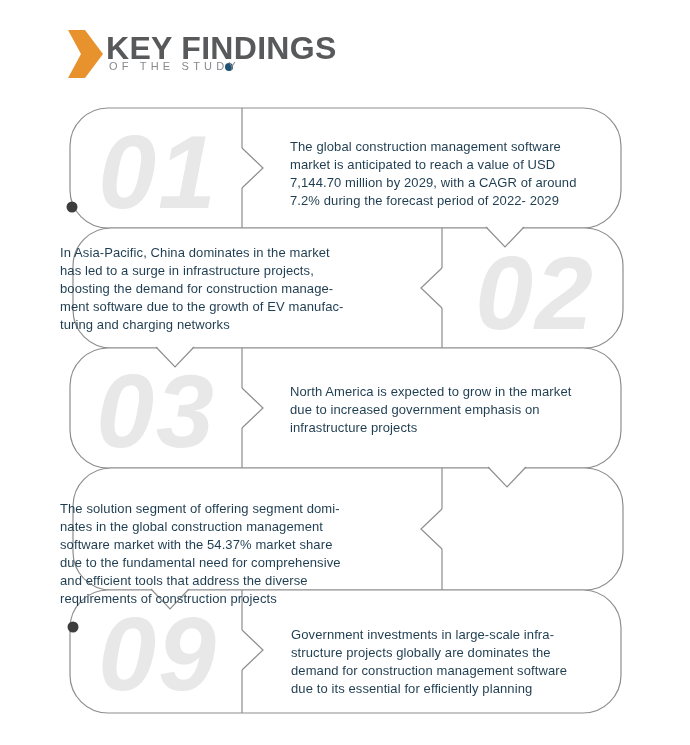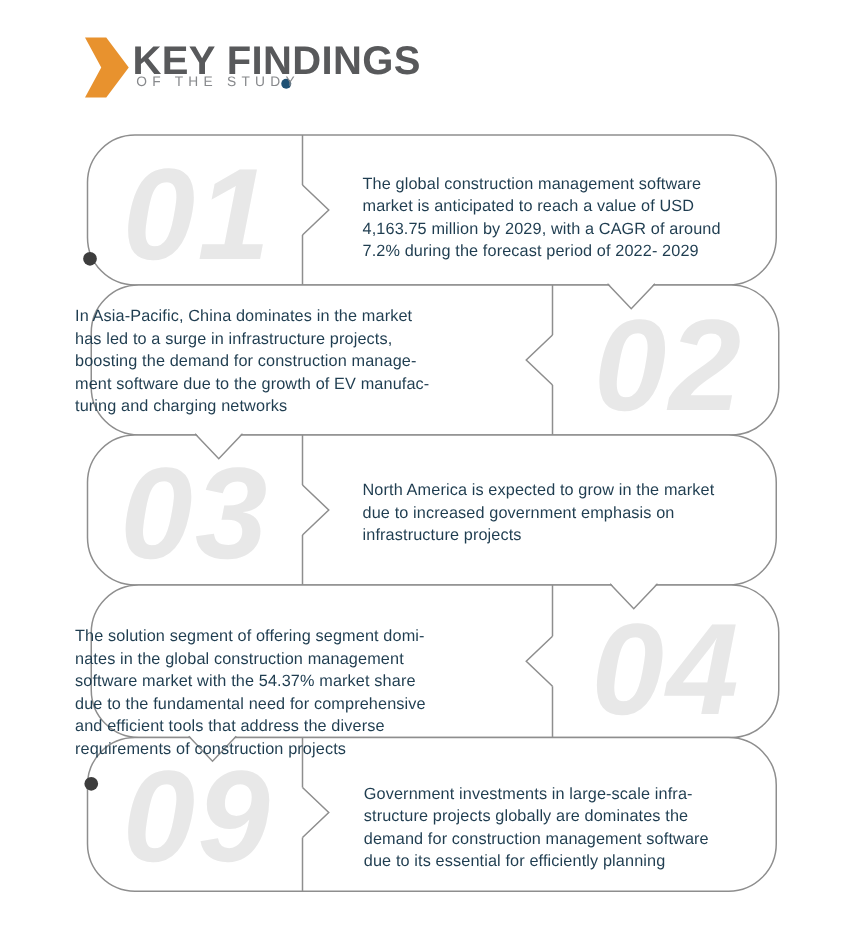--- a/index.html
+++ b/index.html
@@ -110,36 +110,35 @@
 
     <circle cx="229" cy="67" r="4" fill="#1F5174"></circle>
   </svg>
 
   <div class="brand-title">KEY FINDINGS</div>
   <div class="brand-subtitle">OF THE STUDY</div>
 
   <div class="big-num num-1">01</div>
   <div class="txt txt-left txt-1">The global construction management software
 market is anticipated to reach a value of USD
-4,163.75 million by 2029, with a CAGR of around
+7,144.70 million by 2029, with a CAGR of around
 7.2% during the forecast period of 2022- 2029</div>
 
   <div class="big-num num-2">02</div>
   <div class="txt txt-right txt-2">In Asia-Pacific, China dominates in the market
 has led to a surge in infrastructure projects,
 boosting the demand for construction manage-
 ment software due to the growth of EV manufac-
 turing and charging networks</div>
 
   <div class="big-num num-3">03</div>
   <div class="txt txt-left txt-3">North America is expected to grow in the market
 due to increased government emphasis on
 infrastructure projects</div>
 
-  <div class="big-num num-4">04</div>
   <div class="txt txt-right txt-4">The solution segment of offering segment domi-
 nates in the global construction management
 software market with the 54.37% market share
 due to the fundamental need for comprehensive
 and efficient tools that address the diverse
 requirements of construction projects</div>
 
   <div class="big-num num-5">09</div>
   <div class="txt txt-left txt-5">Government investments in large-scale infra-
 structure projects globally are dominates the

